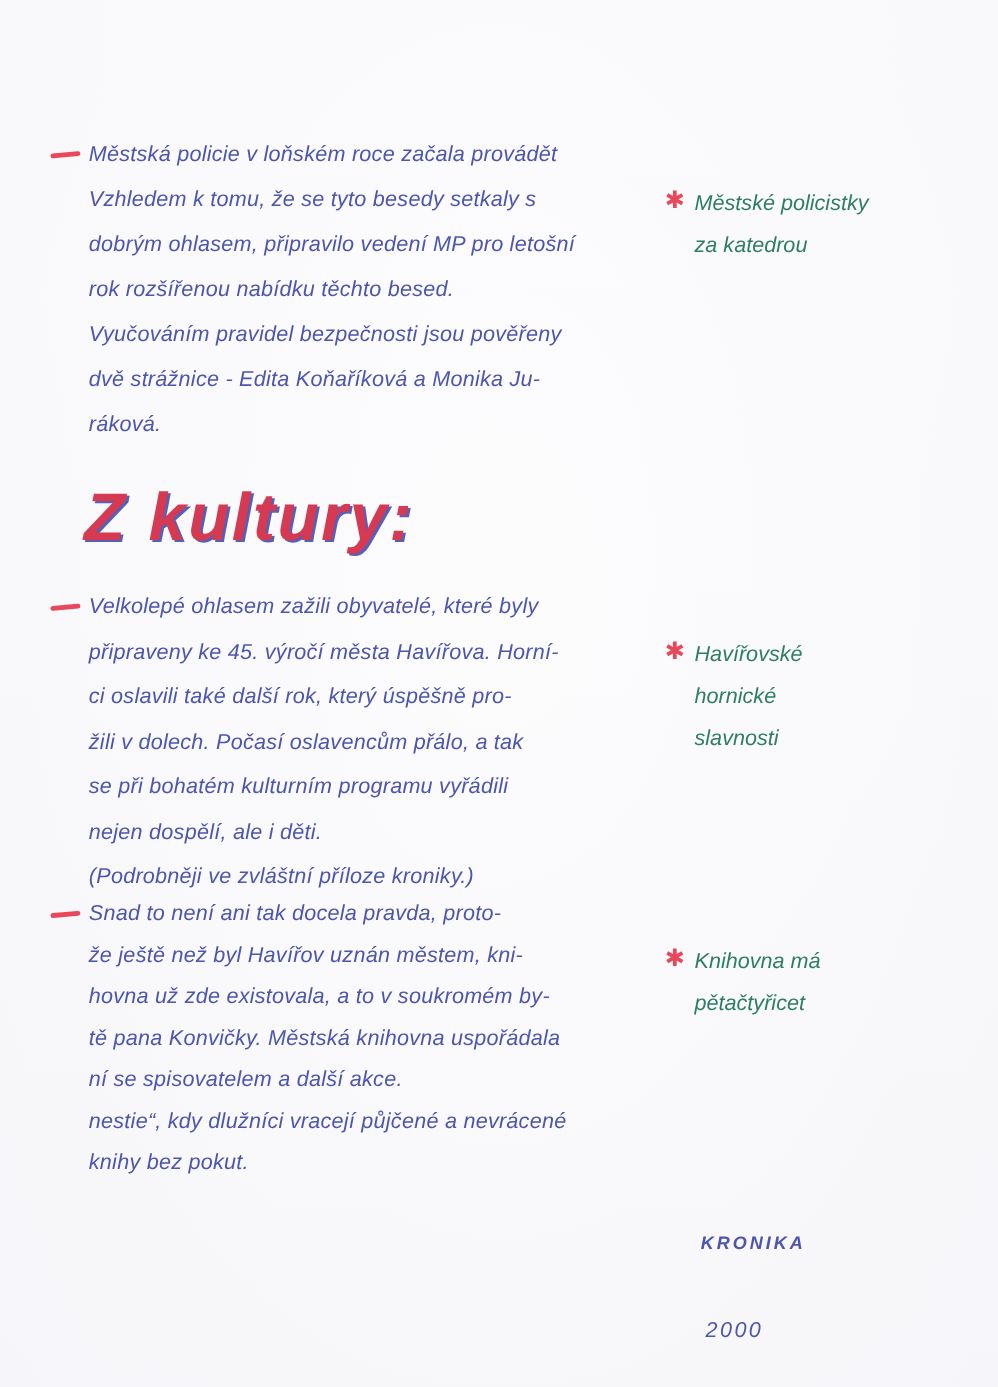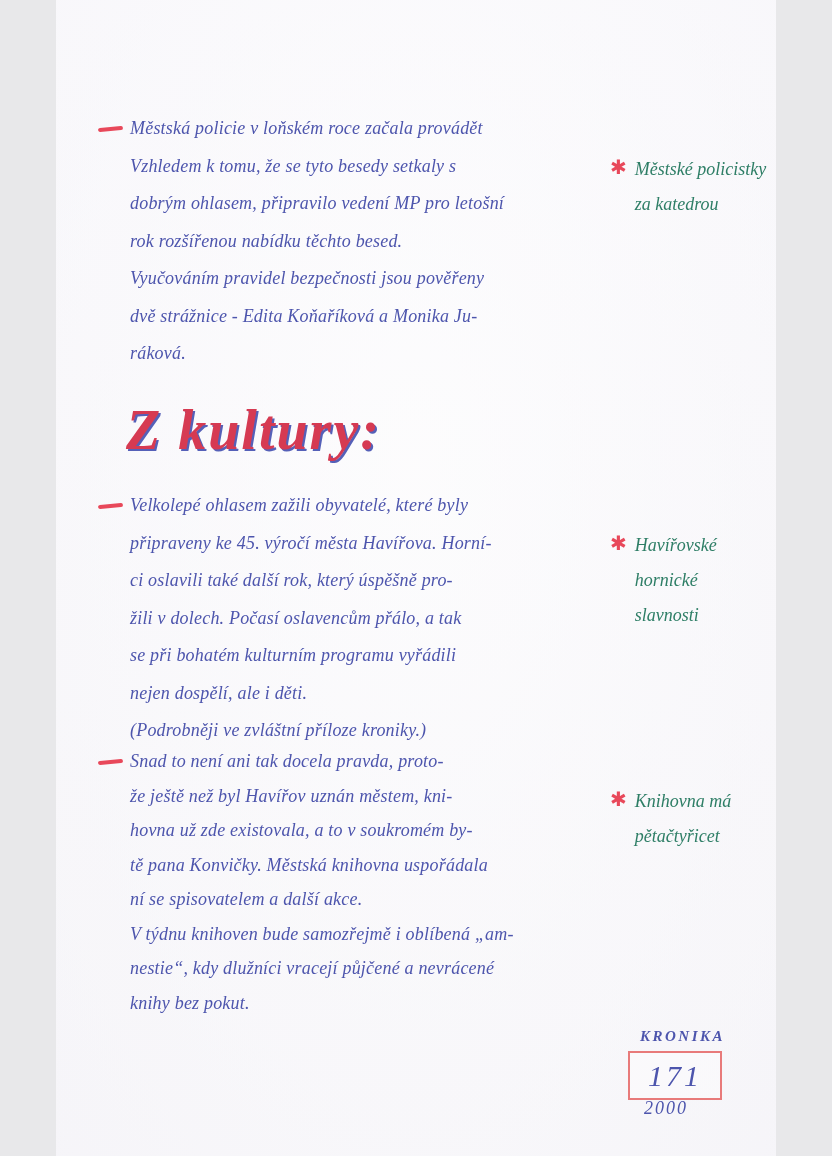--- a/index.html
+++ b/index.html
@@ -1,25 +1,25 @@
 <!DOCTYPE html>
 <html><head>
 <meta charset="utf-8">
 <style>
   html,body{margin:0;padding:0;background:#e8e8ea;}
   .paper{
     position:relative;
-    width:720px;height:1156px;
+    width:832px;height:1156px;
     margin:0 auto;
     background:#f9f8fb;
     background-image:
       radial-gradient(ellipse at 50% 40%, rgba(255,255,255,.6), rgba(244,243,248,.4)),
       linear-gradient(180deg,#faf9fc 0%,#f8f7fa 60%,#f7f6f9 100%);
     overflow:hidden;
-    font-family:Liberation Serif, serif;
+    font-family:Liberation Sans, sans-serif;
   }
   .hand{
     font-style:italic;
     letter-spacing:.2px;
     color:#4d55ad;
   }
   .para{position:absolute;left:74px;}
   .para .line{
     font-size:18px;
     line-height:37.5px;
@@ -133,31 +133,27 @@
     </div>
   </div>
 
   <div class="dash" style="top:760px;"></div>
   <div class="para hand tight" style="top:744px;">
     <div class="line">Snad to není ani tak docela pravda, proto-</div>
     <div class="line">že ještě než byl Havířov uznán městem, kni-</div>
     <div class="line">hovna už zde existovala, a to v soukromém by-</div>
     <div class="line">tě pana Konvičky. Městská knihovna uspořádala</div>
     <div class="line">ní se spisovatelem a další akce.</div>
-    <div class="line">V týdnu knihoven bude samozřejmě i oblíbená „am-</div>
     <div class="line">nestie“, kdy dlužníci vracejí půjčené a nevrácené</div>
     <div class="line">knihy bez pokut.</div>
   </div>
   <div class="note" style="top:784px;">
     <span class="asterisk">✱</span>
     <div class="note-lines">
       <div>Knihovna má</div>
       <div>pětačtyřicet</div>
     </div>
   </div>
 
   <div class="stamp-label">KRONIKA</div>
-  <div class="stamp-box">
-    <span class="stamp-number">171</span>
-  </div>
   <div class="stamp-year">2000</div>
 
 </div>
 
 </body></html>

